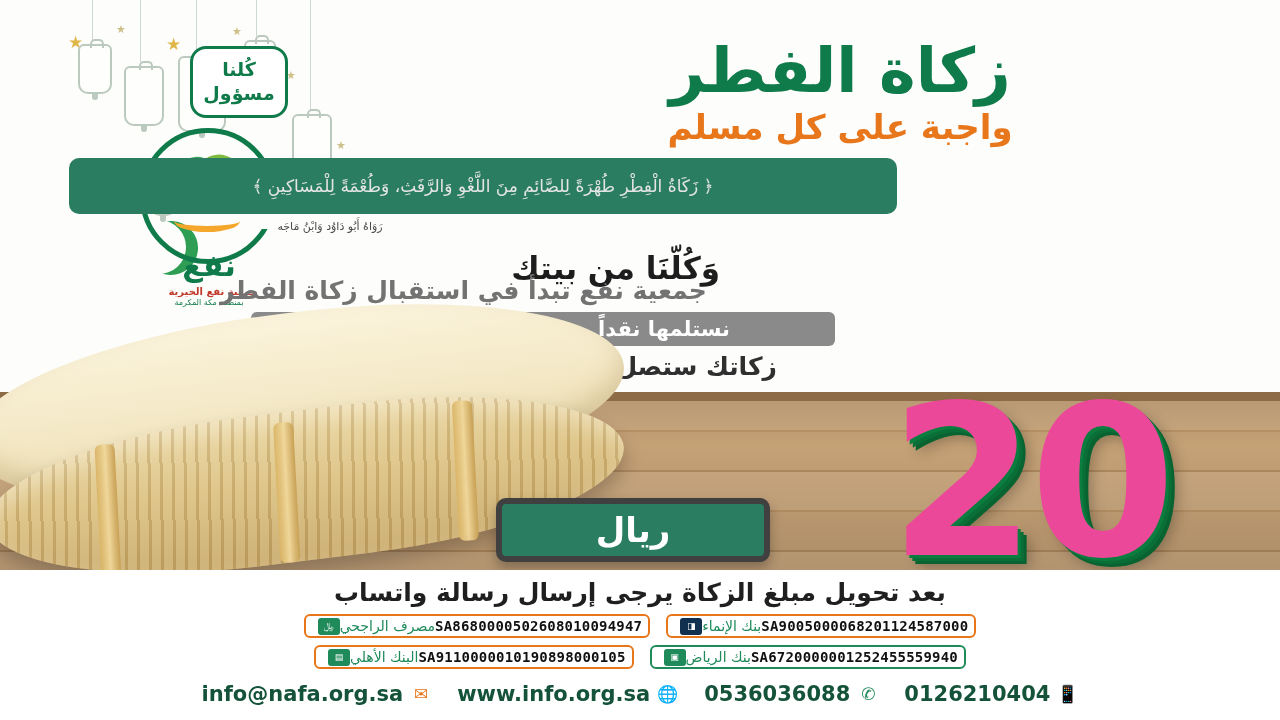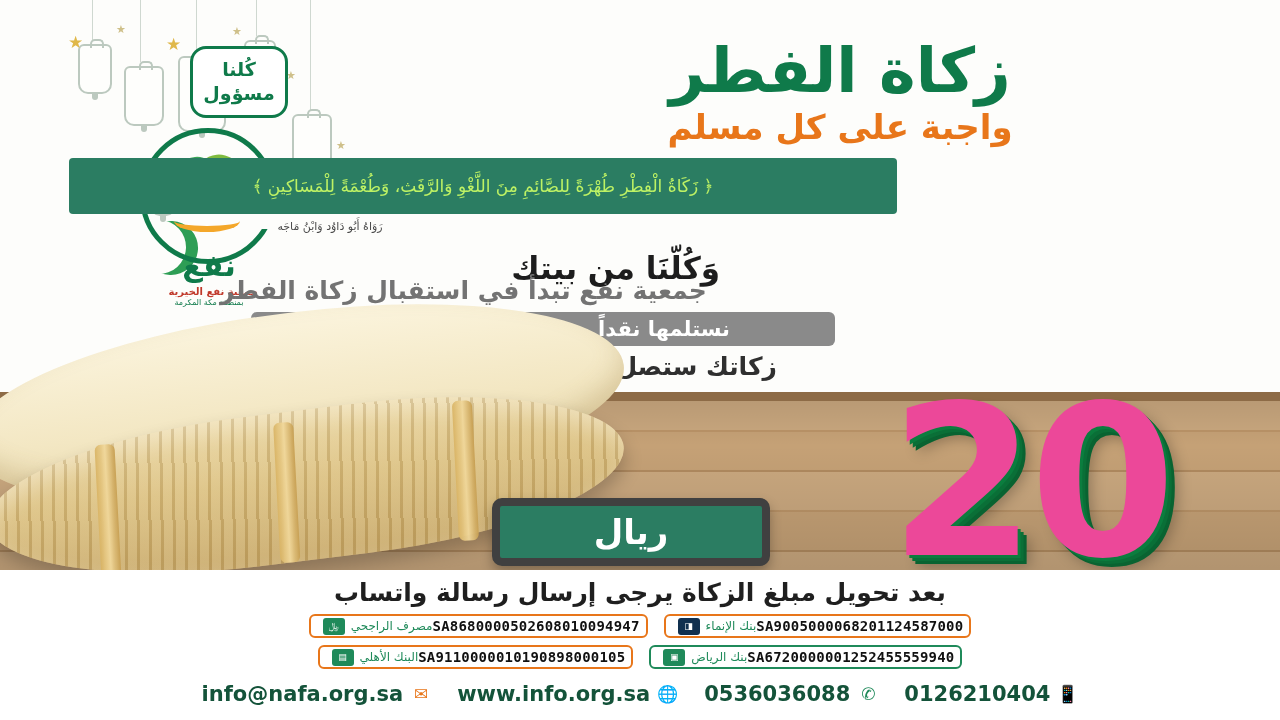--- a/index.html
+++ b/index.html
@@ -195,22 +195,22 @@
   }
 
   
   .hadith-bar {
     position: absolute;
     right: 383px;
     top: 158px;
     width: 828px;
     height: 56px;
     background: #2b7d62;
-    border-radius: 4px;
-    color: #bef264;
+    border-radius: 10px;
+    color: #e5e5e5;
     display: flex;
     align-items: center;
     justify-content: center;
     font-size: 17px;
     box-sizing: border-box;
     padding: 0 16px;
     text-align: center;
   }
   .hadith-src {
     position: absolute;
@@ -369,21 +369,21 @@
       12px 12px 14px rgba(0,0,0,0.25);
     direction: ltr;
   }
   .riyal-box {
     position: absolute;
     right: 510px;
     top: 498px;
     width: 262px;
     height: 52px;
     background: #2b7d62;
-    border: 8px solid #404040;
+    border: 6px solid #404040;
     border-radius: 10px;
     box-shadow: 0 6px 12px rgba(0,0,0,0.28);
     color: #ffffff;
     font-size: 34px;
     font-weight: bold;
     display: flex;
     align-items: center;
     justify-content: center;
   }
 
@@ -435,23 +435,22 @@
     border-radius: 3px;
     margin-left: 6px;
     display: flex;
     align-items: center;
     justify-content: center;
     font-size: 9px;
     color: #ffffff;
     flex: 0 0 auto;
   }
   .bank-name {
-    font-size: 12px;
+    font-size: 14px;
     color: #1f8a5a;
-    margin-left: 6px;
     white-space: nowrap;
   }
   .iban-num {
     font-family: "DejaVu Sans Mono", "Liberation Mono", monospace;
     font-size: 14px;
     font-weight: bold;
     color: #111111;
     direction: ltr;
     letter-spacing: 0.2px;
   }

